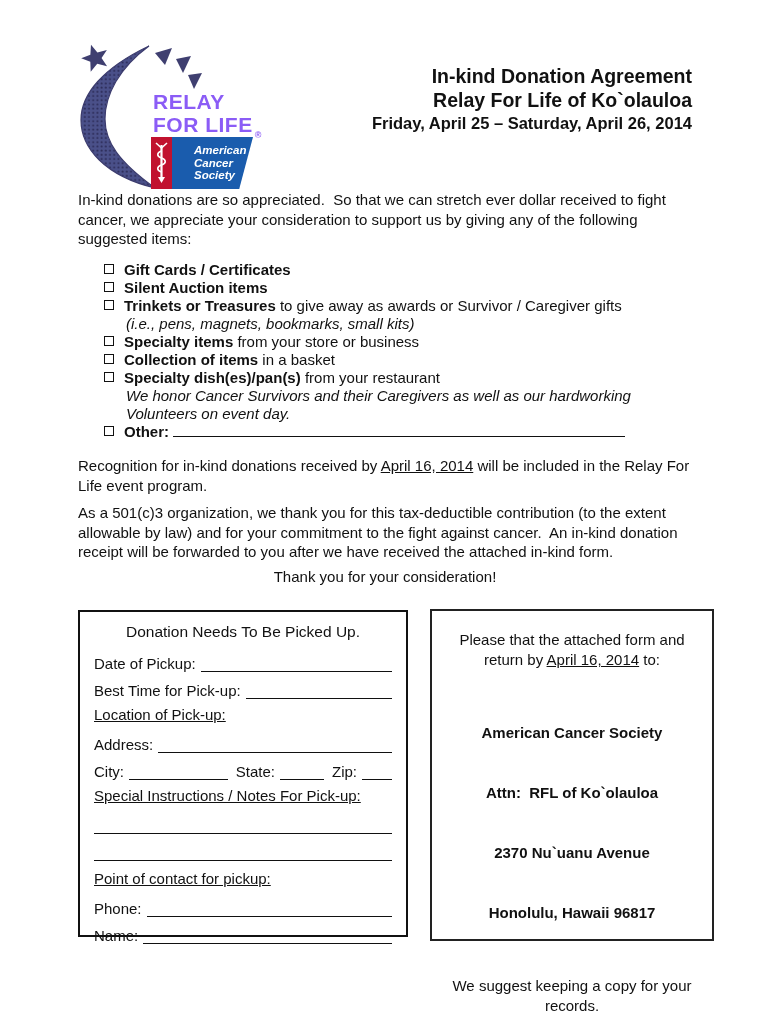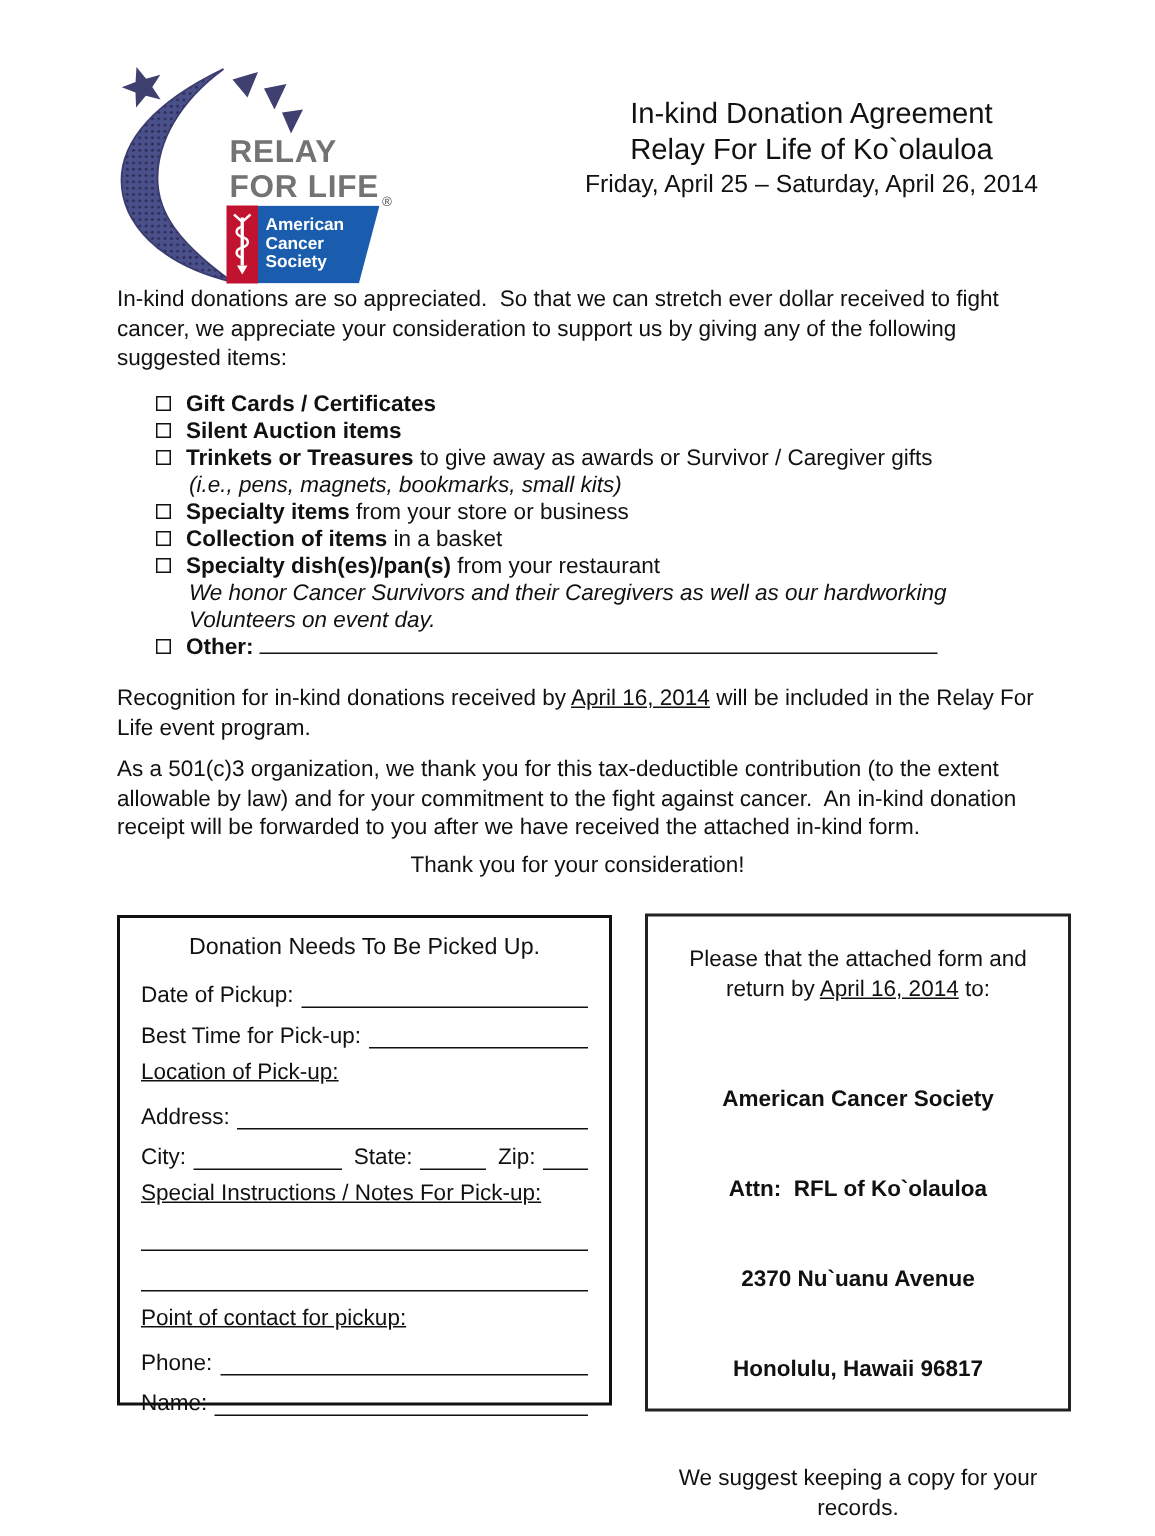--- a/index.html
+++ b/index.html
@@ -13,34 +13,35 @@
     color: #111;
     overflow: hidden;
   }
 
   
   .logo { position: absolute; left: 75px; top: 40px; width: 195px; height: 150px; }
   .logo-art { position: absolute; left: 0; top: 0; }
   .relay-text {
     position: absolute; left: 78px; top: 50px;
     font-weight: bold; font-size: 21px; line-height: 23px;
-    letter-spacing: 0.5px; color: #737373; white-space: nowrap;
+    letter-spacing: 0.5px; color: #8b5cf6; white-space: nowrap;
   }
   .reg-mark { font-size: 9px; font-weight: bold; vertical-align: -6px; margin-left: 2px; }
   .acs { position: absolute; left: 76px; top: 97px; display: flex; height: 52px; width: 102px; }
   .acs-red { width: 21px; background: #c1122f; display: flex; align-items: center; justify-content: center; }
   .acs-blue {
     width: 81px; background: #1a5cad; color: #fff;
     clip-path: polygon(0 0, 100% 0, 83% 100%, 0 100%);
     font-weight: bold; font-size: 11.5px; line-height: 12.5px;
-    padding: 7px 0 0 5px;
-  }
-
-  
-  .title-block { position: absolute; right: 78px; top: 64px; text-align: center; font-weight: normal; }
+    padding: 7px 0 0 22px;
+    font-style: italic;
+  }
+
+  
+  .title-block { position: absolute; right: 78px; top: 64px; text-align: right; font-weight: bold; }
   .title-main { font-size: 19.5px; line-height: 24px; }
   .title-sub  { font-size: 16.5px; line-height: 22px; }
 
   
   .intro { position: absolute; left: 78px; top: 190px; width: 618px;
            font-size: 15px; line-height: 19.5px; white-space: pre-wrap; }
 
   .checklist { position: absolute; left: 104px; top: 261px; width: 574px;
                font-size: 15px; line-height: 18px; }
   .chk-row { display: flex; align-items: flex-start; }

